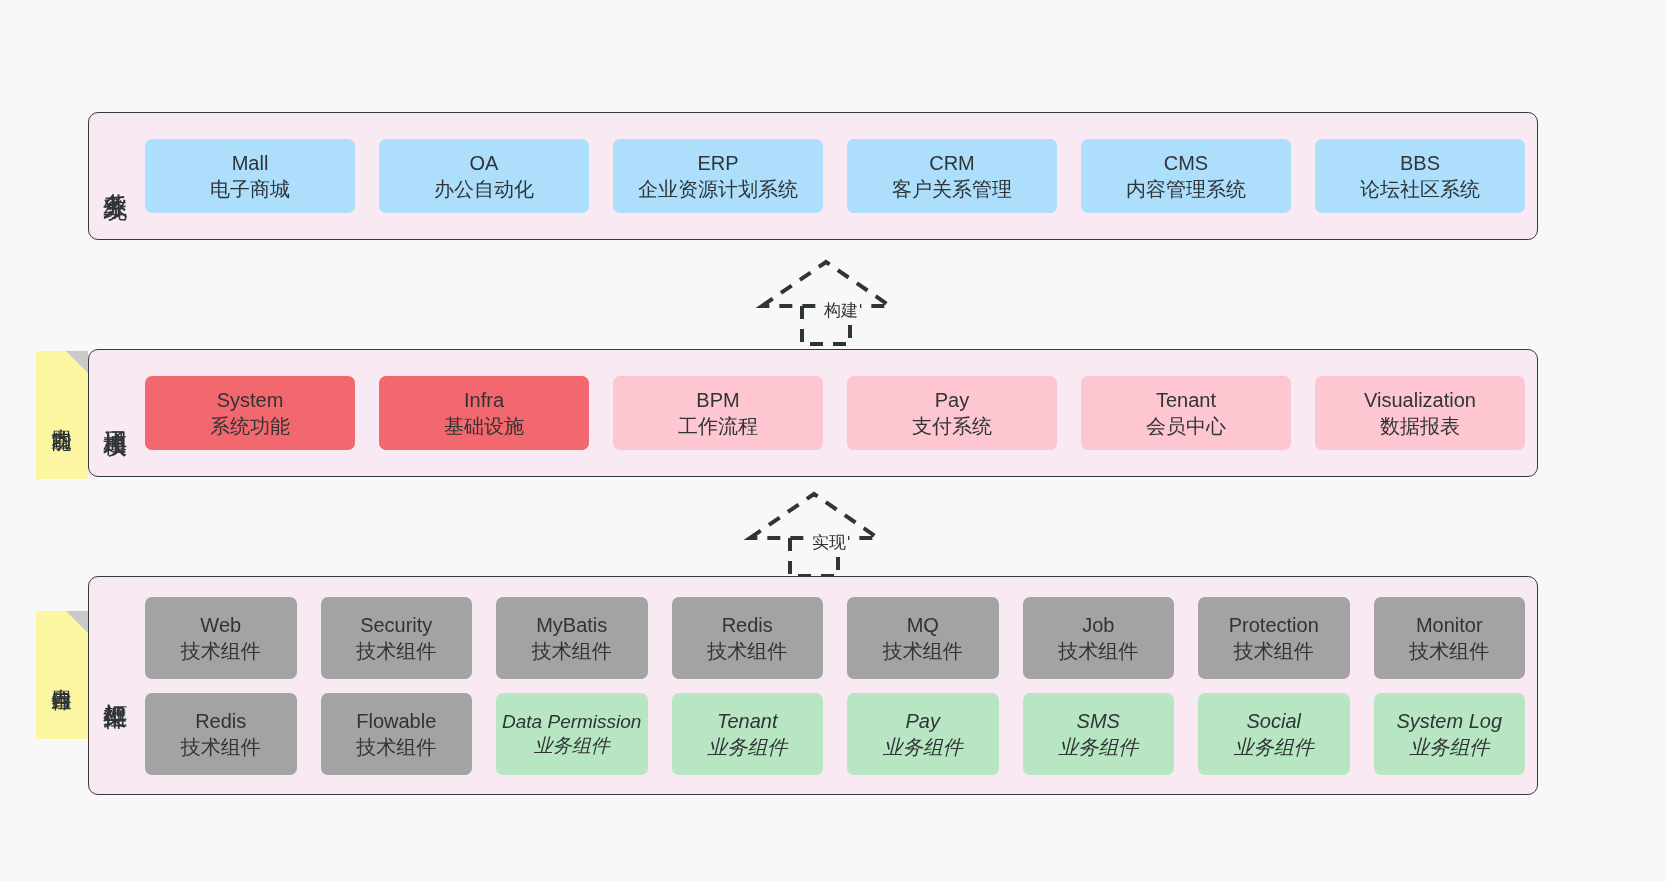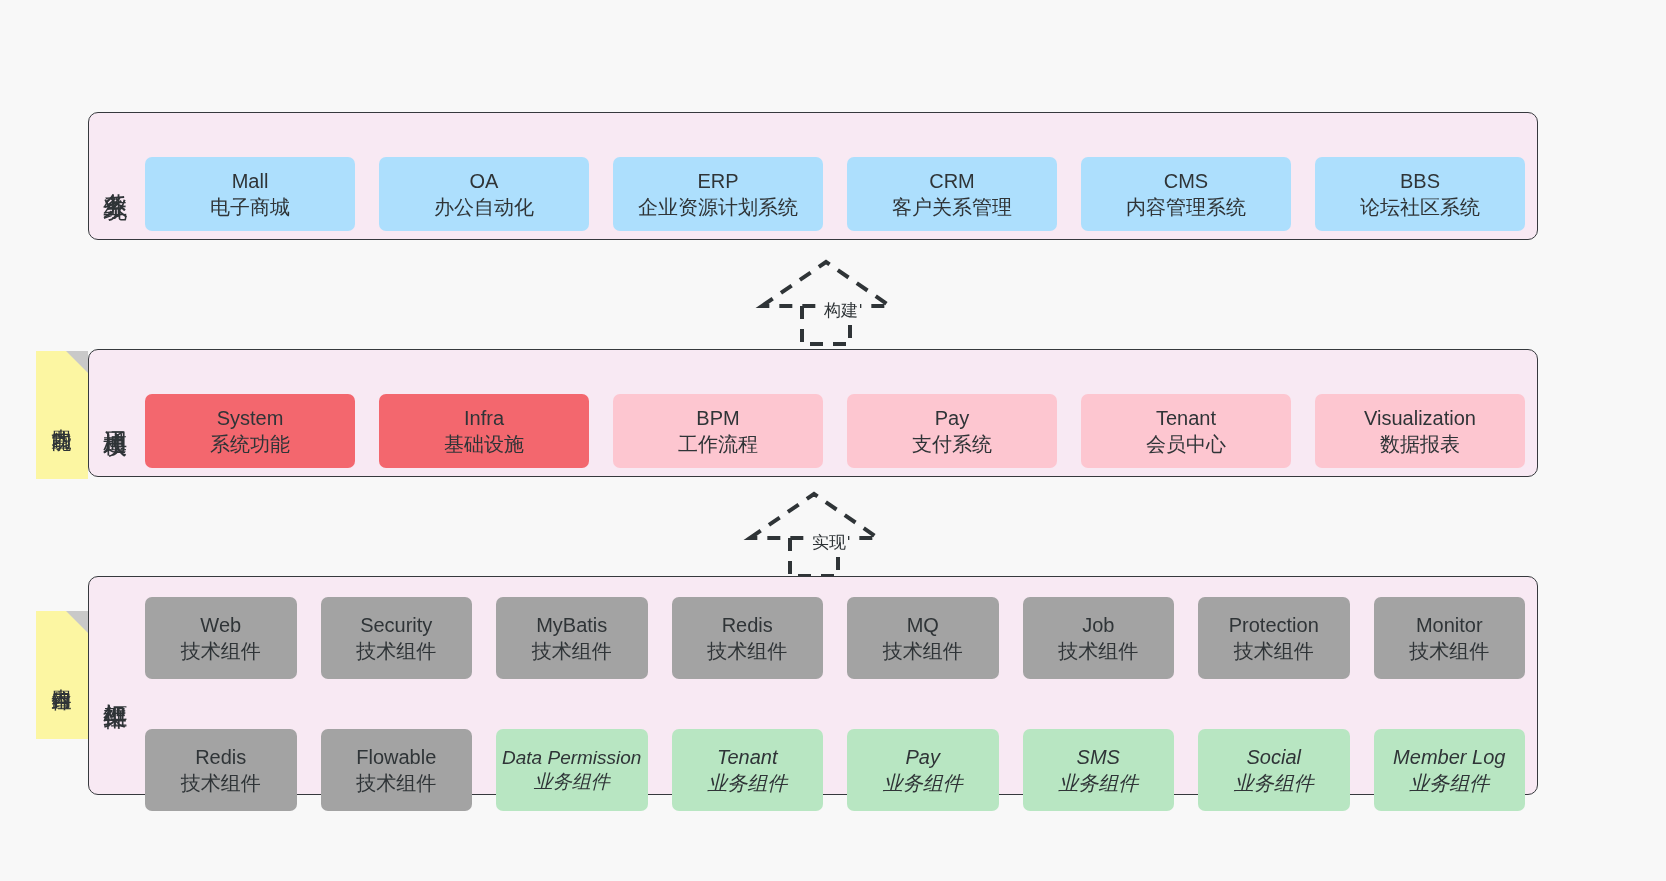--- a/index.html
+++ b/index.html
@@ -69,21 +69,20 @@
     display: flex;
     flex-direction: column;
     align-items: center;
     justify-content: center;
     text-align: center;
     font-size: 20px;
     line-height: 1.3;
     color: #2f3437;
     padding: 6px 4px;
     user-select: none;
-    margin-top: 36px;
   }
   .box .l1 { display: block; }
   .box .l2 { display: block; }
   .box.triple { font-size: 19px; line-height: 1.22; }
 
   .blue    { background: #addffd; }
   .red     { background: #f3676e; }
   .pink    { background: #fdc6d0; text-align: right; }
   .green   { background: #a3a3a3; }
   .lgreen  { background: #b8e6c2; font-style: italic; }
@@ -297,21 +296,21 @@
         </div>
         <div class="box lgreen">
           <span class="l1">SMS</span>
           <span class="l2">业务组件</span>
         </div>
         <div class="box lgreen">
           <span class="l1">Social</span>
           <span class="l2">业务组件</span>
         </div>
         <div class="box lgreen">
-          <span class="l1">Member Log</span>
+          <span class="l1">System Log</span>
           <span class="l2">业务组件</span>
         </div>
       </div>
 
     </div>
   </div>
 
   <div class="note" id="note-builtin-func">
     <span>内置功能</span>
   </div>

